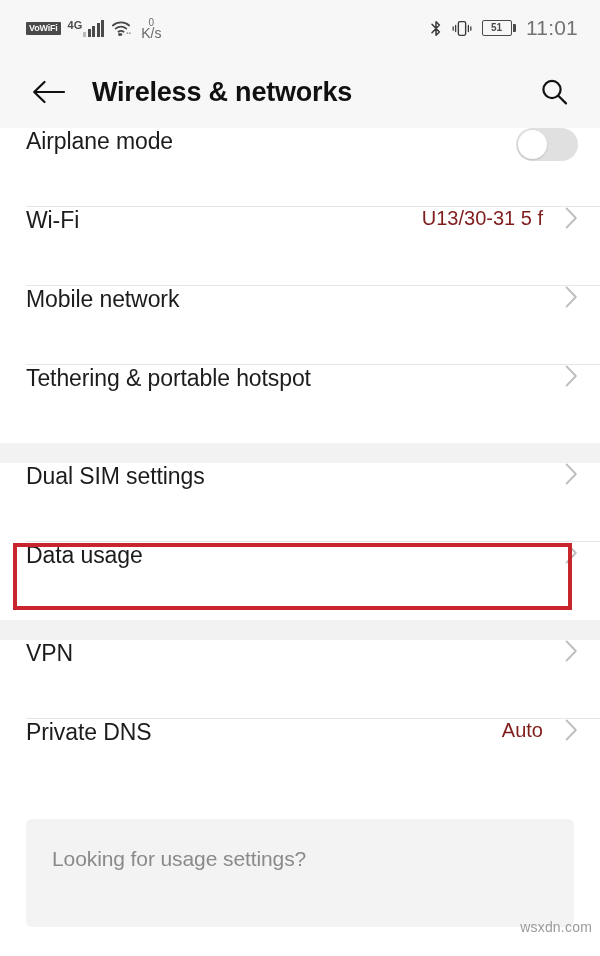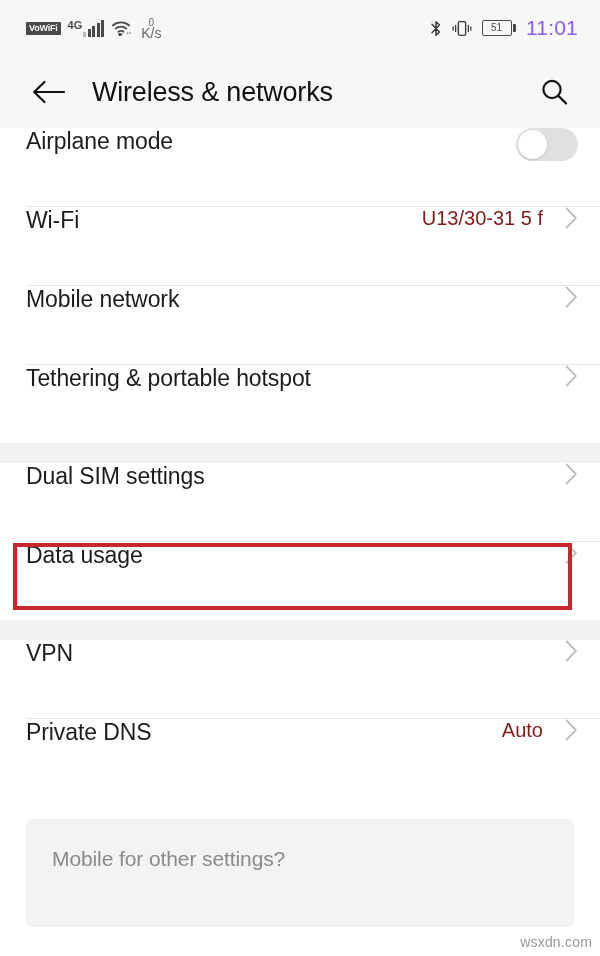--- a/index.html
+++ b/index.html
@@ -78,47 +78,47 @@
     display: flex; align-items: center;
   }
   .battery .shell {
     width: 30px; height: 16px;
     border: 1.6px solid #4a4a4a;
     border-radius: 2px;
     display: flex; align-items: center; justify-content: center;
     position: relative;
   }
   .battery .shell span {
-    font-size: 10px; color: #4a4a4a; font-weight: 400; line-height: 10px;
+    font-size: 10px; color: #4a4a4a; font-weight: 700; line-height: 10px;
   }
   .battery .tip {
     width: 3px; height: 8px; background: #4a4a4a;
     margin-left: 1.5px; border-radius: 0 1px 1px 0;
   }
   .clock {
-    font-size: 21px; color: #8b5cf6; letter-spacing: 0.2px;
+    font-size: 21px; color: #737373; letter-spacing: 0.2px;
   }
 
   
   .appbar {
     height: 72px;
     background: #f7f7f7;
     display: flex;
     align-items: center;
     padding: 0 24px 0 28px;
   }
   .back-btn {
     width: 42px; height: 42px;
     display: flex; align-items: center; justify-content: center;
     cursor: pointer;
   }
   .page-title {
     flex: 1;
     font-size: 27px;
-    font-weight: normal;
+    font-weight: bold;
     color: #111111;
     margin-left: 22px;
     letter-spacing: -0.2px;
     white-space: nowrap;
   }
   .search-btn {
     width: 44px; height: 44px;
     display: flex; align-items: center; justify-content: center;
     cursor: pointer;
   }
@@ -214,21 +214,21 @@
     font-weight: bold;
     color: #11788c;
     letter-spacing: -0.1px;
     cursor: pointer;
     display: inline-block;
   }
 
   .watermark {
     position: absolute;
     right: 8px;
-    bottom: 6px;
+    bottom: 21px;
     font-size: 14px;
     color: #9a9a9a;
     font-family: "Liberation Sans", sans-serif;
     letter-spacing: 0.2px;
   }
 </style>
 </head>
 <body>
 
 <div id="screen">
@@ -369,20 +369,20 @@
             <svg class="chev" viewBox="0 0 13 22">
               <path d="M1.6 1.4 10.8 11l-9.2 9.6" stroke="#bdbdbd" stroke-width="1.9" fill="none" stroke-linecap="round" stroke-linejoin="round"></path>
             </svg>
           </span>
         </div>
       </div>
     </div>
 
   <div class="footer-wrap">
     <div class="footer-card">
-      <div class="footer-q">Mobile for other settings?</div>
+      <div class="footer-q">Looking for usage settings?</div>
     </div>
   </div>
 
   <div class="highlight-box"></div>
 
   <div class="watermark">wsxdn.com</div>
 </div>
 
 </body></html>

